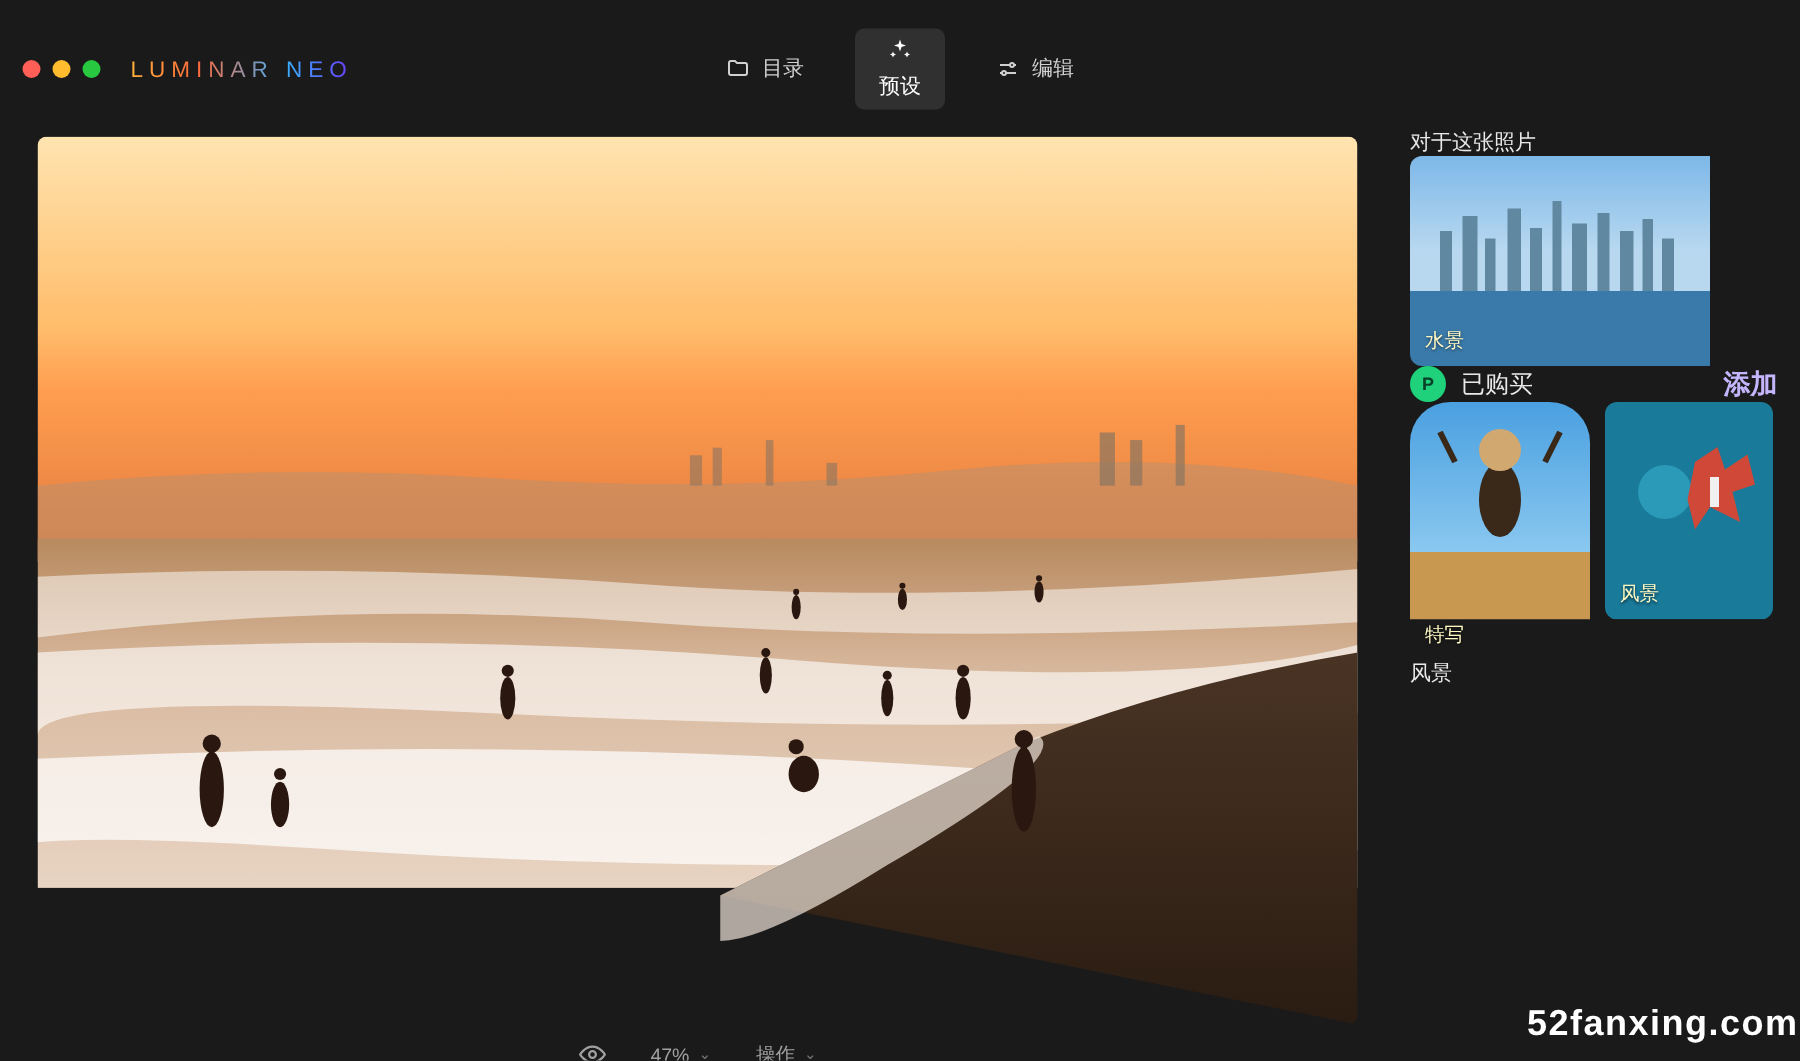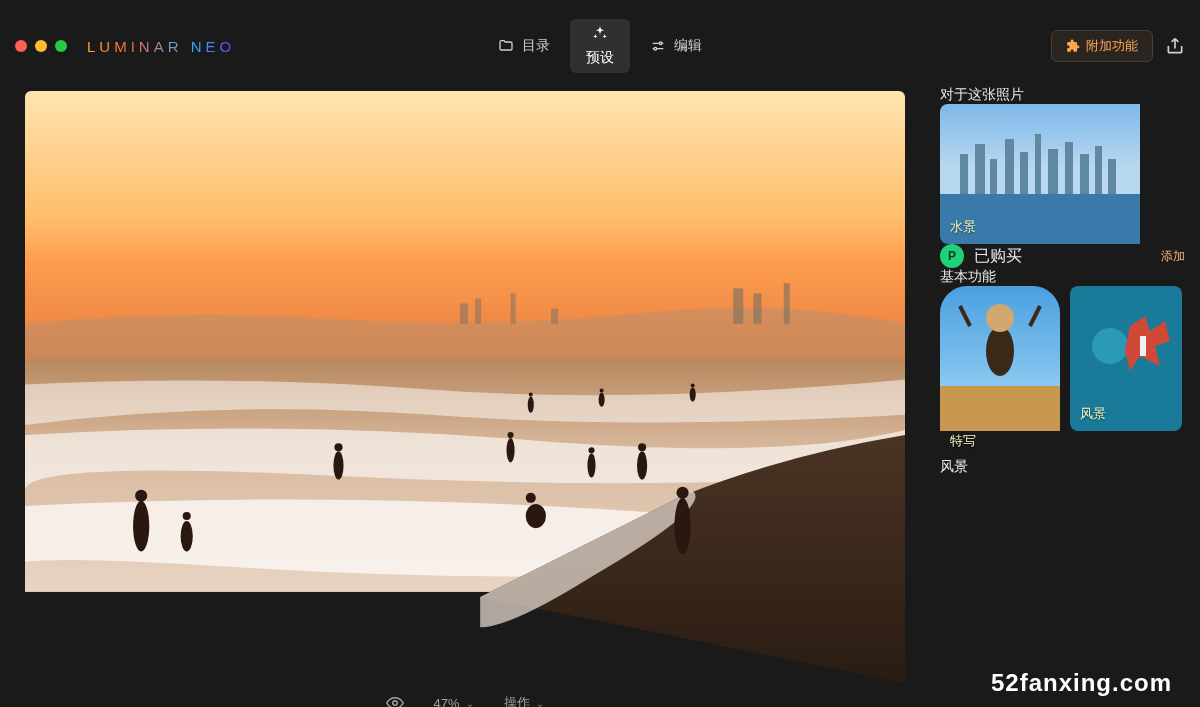--- a/index.html
+++ b/index.html
@@ -6,21 +6,21 @@
 body { width: 1200px; height: 707px; background: #1a1a1a; font-family: -apple-system, "Helvetica Neue", Arial, sans-serif; color: #e8e8e8; overflow: hidden; position: relative; }
 
 
 .titlebar { height: 40px; display: flex; align-items: center; padding: 0 15px; margin-top: 26px; }
 .traffic { display: flex; gap: 8px; }
 .traffic .dot { width: 12px; height: 12px; border-radius: 50%; }
 .close-dot { background: #ff5f57; }
 .min-dot { background: #febc2e; }
 .max-dot { background: #28c840; }
 .app-logo { margin-left: 20px; font-size: 15px; font-weight: 300; letter-spacing: 4px; background: linear-gradient(90deg,#ffb03a 0%,#ff6a3a 30%,#3ab0ff 70%,#6a3aff 100%); -webkit-background-clip: text; -webkit-text-fill-color: transparent; }
-.center-tabs { position: absolute; left: 50%; transform: translateX(-50%); display: flex; gap: 4px; }
+.center-tabs { position: absolute; left: 50%; transform: translateX(-50%); display: flex; gap: 18px; }
 .tab { display: flex; align-items: center; gap: 8px; padding: 6px 16px; border-radius: 6px; font-size: 14px; color: #d0d0d0; cursor: pointer; }
 .tab.active { background: #303030; color: #fff; flex-direction: column; }
 .tab .ico { width: 16px; height: 16px; display: inline-flex; align-items: center; justify-content: center; }
 .right-actions { margin-left: auto; display: flex; align-items: center; gap: 12px; }
 .addon-btn { display: flex; align-items: center; gap: 6px; background: #2a2520; border: 1px solid #4a3f30; color: #ffa64d; padding: 6px 14px; border-radius: 6px; font-size: 13px; cursor: pointer; }
 .share-btn { width: 20px; height: 20px; color: #d0d0d0; cursor: pointer; }
 
 
 .main-area { display: flex; height: calc(100% - 40px); }
 
@@ -38,25 +38,25 @@
 .h-scroll { display: flex; gap: 10px; overflow: hidden; }
 .card { border-radius: 8px; overflow: hidden; position: relative; cursor:pointer; flex-shrink:0; }
 .card-label { position: absolute; bottom: 8px; left: 10px; font-size: 13px; color: #fef9c3; font-weight: 500; text-shadow: 0 1px 2px rgba(0,0,0,.6);}
 .wide-card { width: 242px; height: 140px; }
 .sliver-card { width: 30px; height: 140px; }
 .tall-card { width: 120px; height: 172px; border-radius: 27px; }
 .tall-sliver { width: 112px; height: 145px; }
 
 .purchased-row { display:flex; align-items:center; gap:10px; }
 .p-icon { width:24px; height:24px; border-radius:50%; background:#1fd17a; display:flex; align-items:center; justify-content:center; font-size:12px; font-weight:bold; color:#0a4028;}
-.add-link { margin-left:auto; color:#fdba74; font-size:12px; cursor:pointer;}
+.add-link { margin-left:auto; color:#c4b5fd; font-size:18px; cursor:pointer;font-weight:bold;}
 
 .get-more-btn { background:#1273ea; color:#fff; border:none; border-radius:8px; padding:12px; font-size:14px; display:flex; align-items:center; justify-content:center; gap:8px; cursor:pointer; }
 
-.watermark { position:absolute; bottom:10px; right:28px; font-size:24px; font-weight:bold; color:#fff; letter-spacing:1px; }
+.watermark { position:absolute; bottom:10px; right:1px; font-size:24px; font-weight:bold; color:#fff; letter-spacing:1px; }
 
 svg { display:block; }
 </style>
 </head>
 <body>
 
 <div class="titlebar">
   <div class="traffic">
     <div class="dot close-dot"></div>
     <div class="dot min-dot"></div>
@@ -86,35 +86,20 @@
         <svg viewBox="0 0 24 24" width="16" height="16" fill="none" stroke="currentColor" stroke-width="2">
             <path d="M4 8h10M18 8h2M4 16h2M10 16h10"></path>
             <circle cx="16" cy="8" r="2"></circle>
             <circle cx="8" cy="16" r="2"></circle>
           </svg>
       </span>
       <span>编辑</span>
     </div>
   </div>
 
-  <div class="right-actions">
-    <button class="addon-btn">
-      <span>
-        <svg viewBox="0 0 24 24" width="14" height="14" fill="currentColor">
-            <path d="M20.5 11H19V7a2 2 0 00-2-2h-4V3.5a2.5 2.5 0 10-5 0V5H4a2 2 0 00-2 2v4h1.5a2.5 2.5 0 110 5H2v4a2 2 0 002 2h4v-1.5a2.5 2.5 0 115 0V22h4a2 2 0 002-2v-4h1.5a2.5 2.5 0 100-5z"></path>
-          </svg>
-      </span>
-      <span>附加功能</span>
-    </button>
-    <span class="share-btn">
-      <svg viewBox="0 0 24 24" width="20" height="20" fill="none" stroke="currentColor" stroke-width="2">
-          <path d="M4 12v7a1 1 0 001 1h14a1 1 0 001-1v-7M12 15V3m0 0L8 7m4-4l4 4"></path>
-        </svg>
-    </span>
-  </div>
 </div>
 
 <div class="main-area">
 
   <div class="image-viewer">
     <div class="canvas-wrap">
       <svg class="canvas-stub" viewBox="0 0 870 585" preserveAspectRatio="xMidYMid slice">
         <defs>
           <linearGradient id="sky" x1="0" y1="0" x2="0" y2="1">
             <stop offset="0%" stop-color="#ffe4b0"></stop>
@@ -231,21 +216,20 @@
       </div>
     </div>
 
     <div class="purchased-row">
       <div class="p-icon">P</div>
       <span>已购买</span>
       <span class="add-link">添加</span>
     </div>
 
 
-    <div class="section-title">基本功能</div>
 
     <div class="h-scroll">
       <div class="card tall-card">
         <svg width="120" height="145" viewBox="0 0 120 145">
           <defs>
               <linearGradient id="sk2" x1="0" y1="0" x2="0" y2="1">
                 <stop offset="0%" stop-color="#4aa0e0"></stop>
                 <stop offset="100%" stop-color="#8ac8f0"></stop>
               </linearGradient>
             </defs>

